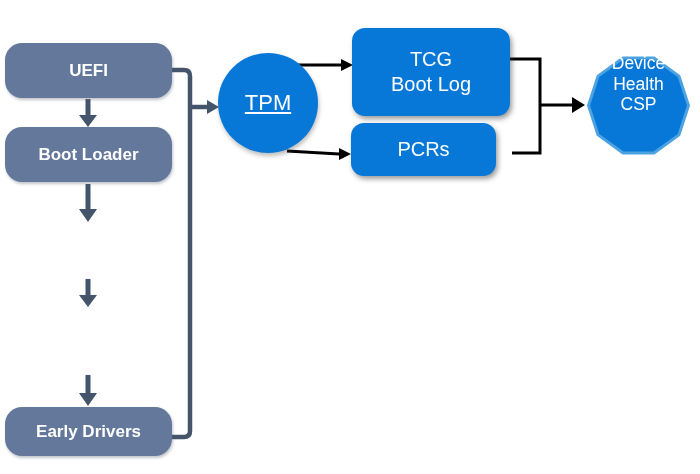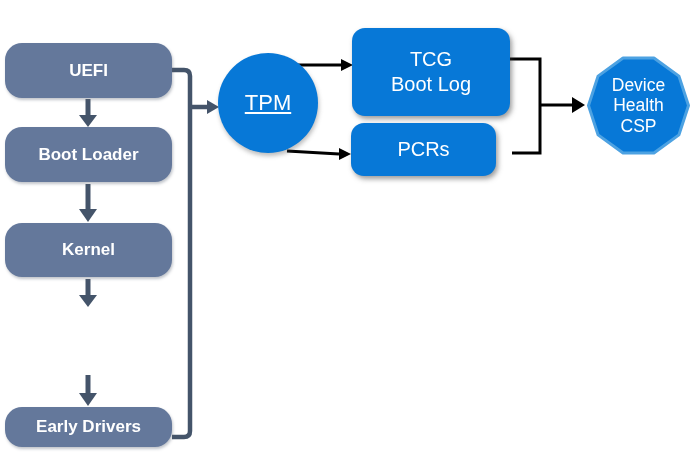--- a/index.html
+++ b/index.html
@@ -48,21 +48,21 @@
     background: var(--box-slate, #64789b);
     border-radius: 17px;
     font-weight: bold;
     font-size: 17px;
     box-shadow: 1px 2px 3px rgba(90, 100, 115, 0.38);
   }
   .slate-uefi        { top: 43px;  height: 55px; }
   .slate-boot-loader { top: 127px; height: 55px; }
   .slate-kernel      { top: 223px; height: 54px; }
   .slate-elam        { top: 308px; height: 65px; }
-  .slate-drivers     { top: 407px; height: 40px; }
+  .slate-drivers     { top: 407px; height: 49px; }
 
   .tpm-circle {
     left: 218px;
     top: 53px;
     width: 100px;
     height: 100px;
     border-radius: 50%;
     background: var(--accent-blue, #0778d7);
     font-size: 22px;
     box-shadow: 1px 3px 4px rgba(70, 70, 70, 0.35);
@@ -88,21 +88,20 @@
   .decagon {
     fill: var(--accent-blue, #0778d7);
     stroke: var(--decagon-border, #4da2e2);
     stroke-width: 3;
     stroke-linejoin: round;
   }
   .decagon-label {
     position: absolute;
     inset: 0;
     display: flex;
-    align-items: center;
     justify-content: center;
     text-align: center;
     color: var(--text-white, #ffffff);
     font-size: 17.5px;
   }
   .decagon-label .label {
     white-space: pre-line;
     line-height: 1.18;
   }
 </style>
@@ -153,23 +152,20 @@
   </svg>
 
   <div class="node slate slate-uefi">
     <span class="label">UEFI</span>
   </div>
 
   <div class="node slate slate-boot-loader">
     <span class="label">Boot Loader</span>
   </div>
 
-  <div class="node slate slate-kernel">
-    <span class="label">Kernel</span>
-  </div>
 
 
   <div class="node slate slate-drivers">
     <span class="label">Early Drivers</span>
   </div>
 
   <div class="node tpm-circle">
     <span class="label">TPM</span>
   </div>
 

